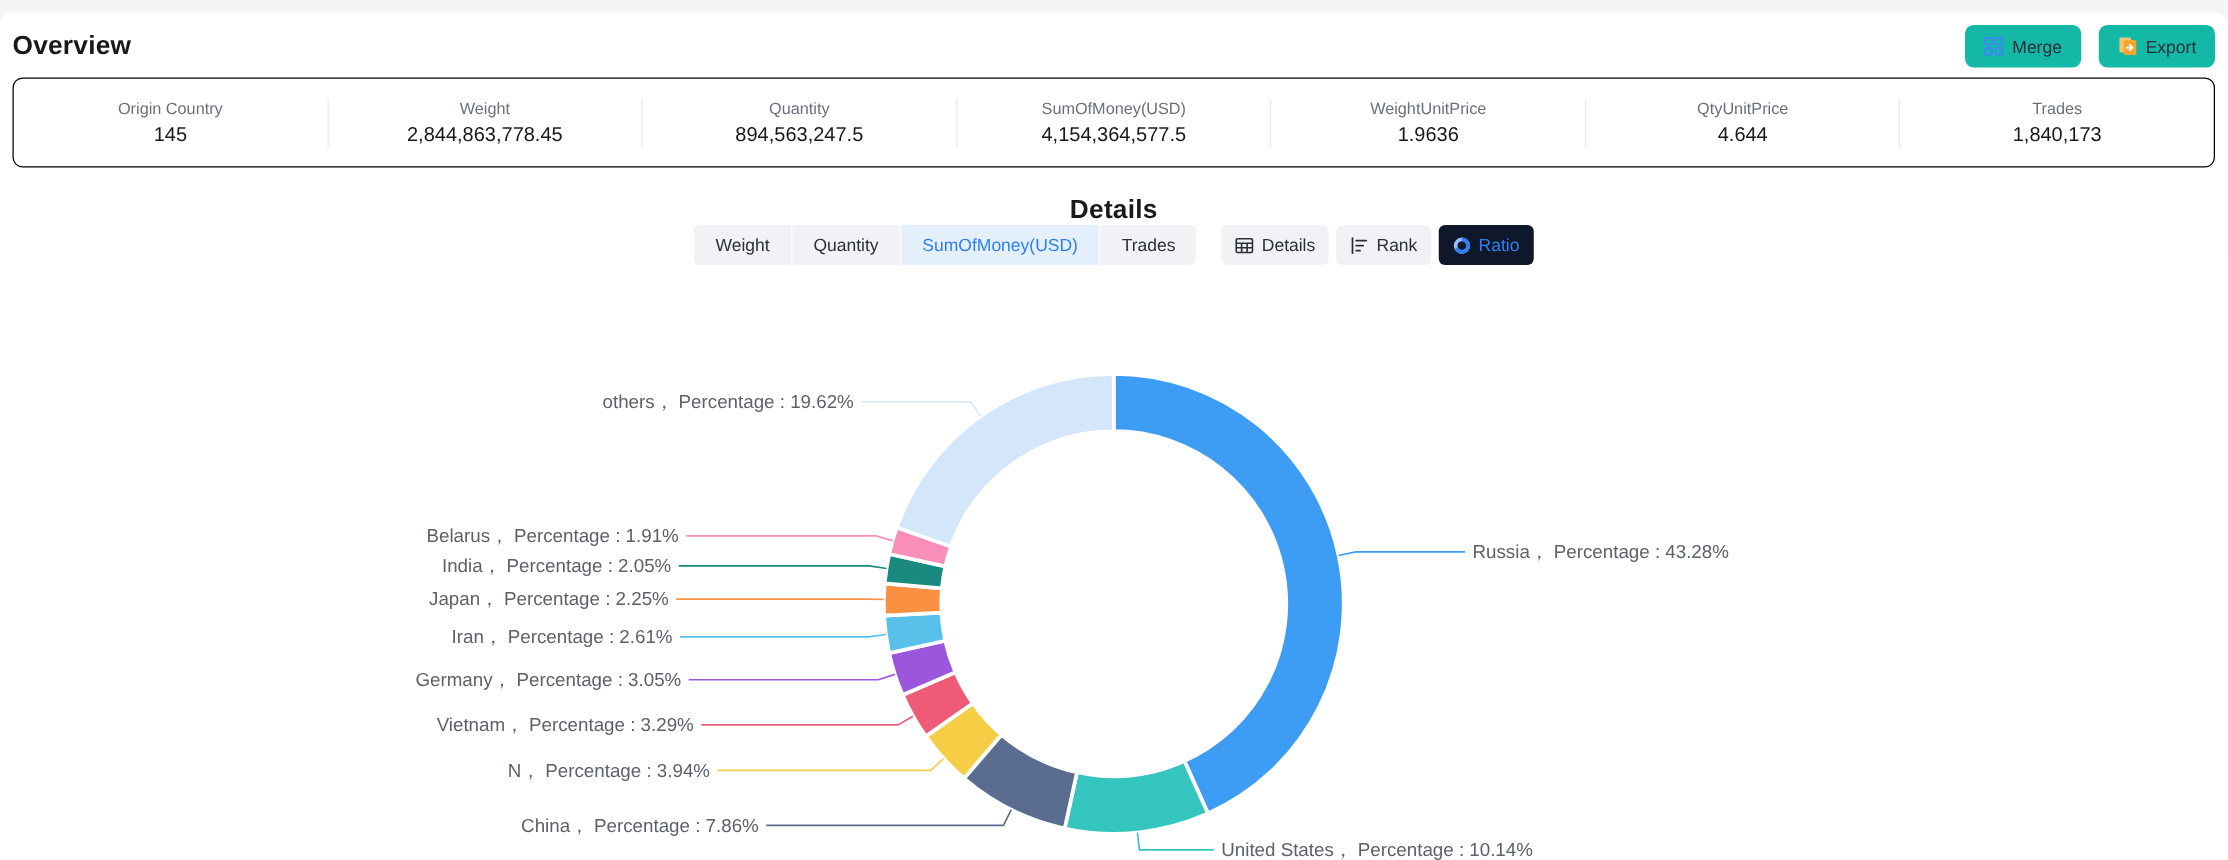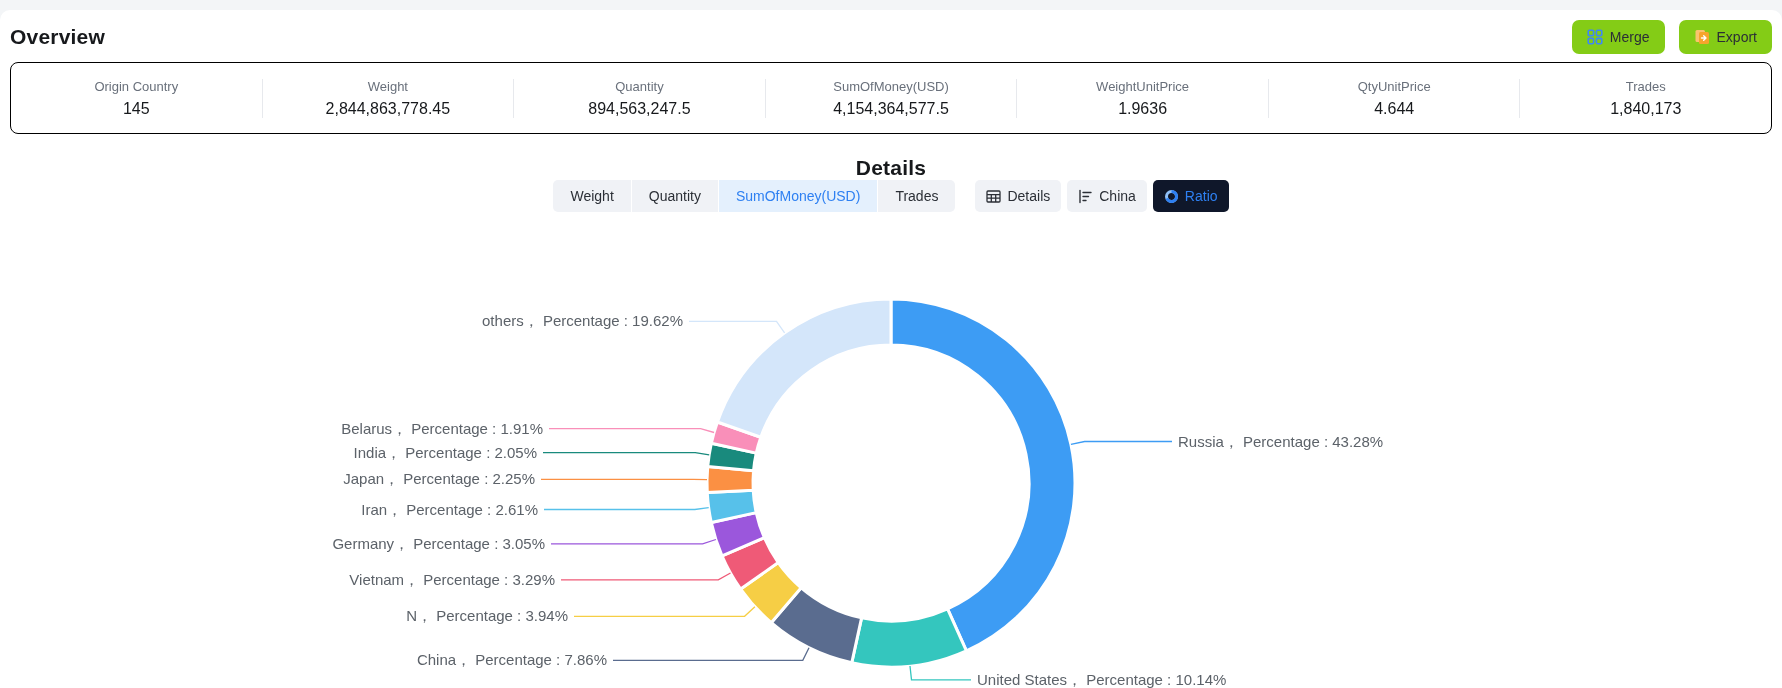--- a/index.html
+++ b/index.html
@@ -10,21 +10,21 @@
     color:#17191c;
   }
   .panel{background:#ffffff;margin-top:10px;height:678px;border-radius:10px 10px 0 0;}
 
   
   .header-row{display:flex;align-items:center;justify-content:space-between;padding:10px 10px 8px 10px;}
   .section-title{font-size:21px;font-weight:700;letter-spacing:.2px;}
   .header-actions{display:flex;gap:14px;}
   .tool-btn{
     display:flex;align-items:center;gap:7px;height:34px;padding:0 15px;
-    background:#84cc16;border:none;border-radius:7px;font-size:14px;color:#2b2f36;
+    background:#14b8a6;border:none;border-radius:7px;font-size:14px;color:#2b2f36;
     font-family:inherit;cursor:pointer;
   }
   .tool-btn svg{display:block;}
 
   
   .stats-card{
     margin:0 10px;border:1px solid #000000;border-radius:8px;background:#fff;
     height:70px;display:flex;align-items:center;
   }
   .stat-item{flex:1;display:flex;flex-direction:column;align-items:center;justify-content:center;gap:6px;position:relative;}
@@ -146,21 +146,21 @@
             <span>
               <svg width="15" height="15" viewBox="0 0 15 15">
                 <g fill="none" stroke="#2b2f36" stroke-width="1.4" stroke-linecap="round">
                   <path d="M2 1.5 V13.5"></path>
                   <path d="M5 3.5 H13"></path>
                   <path d="M5 7.5 H10.5"></path>
                   <path d="M5 11.5 H8"></path>
                 </g>
               </svg>
             </span>
-            <span>China</span>
+            <span>Rank</span>
           </button>
           <button class="view-btn selected">
             <span>
               <svg width="15" height="15" viewBox="0 0 15 15">
                 <g fill="none" stroke-width="3">
                   <circle cx="7.5" cy="7.5" r="5" stroke="#8fc0f8"></circle>
                   <path d="M7.5 2.5 A5 5 0 1 1 2.9 9.4" stroke="#2e80f2"></path>
                 </g>
               </svg>
             </span>

